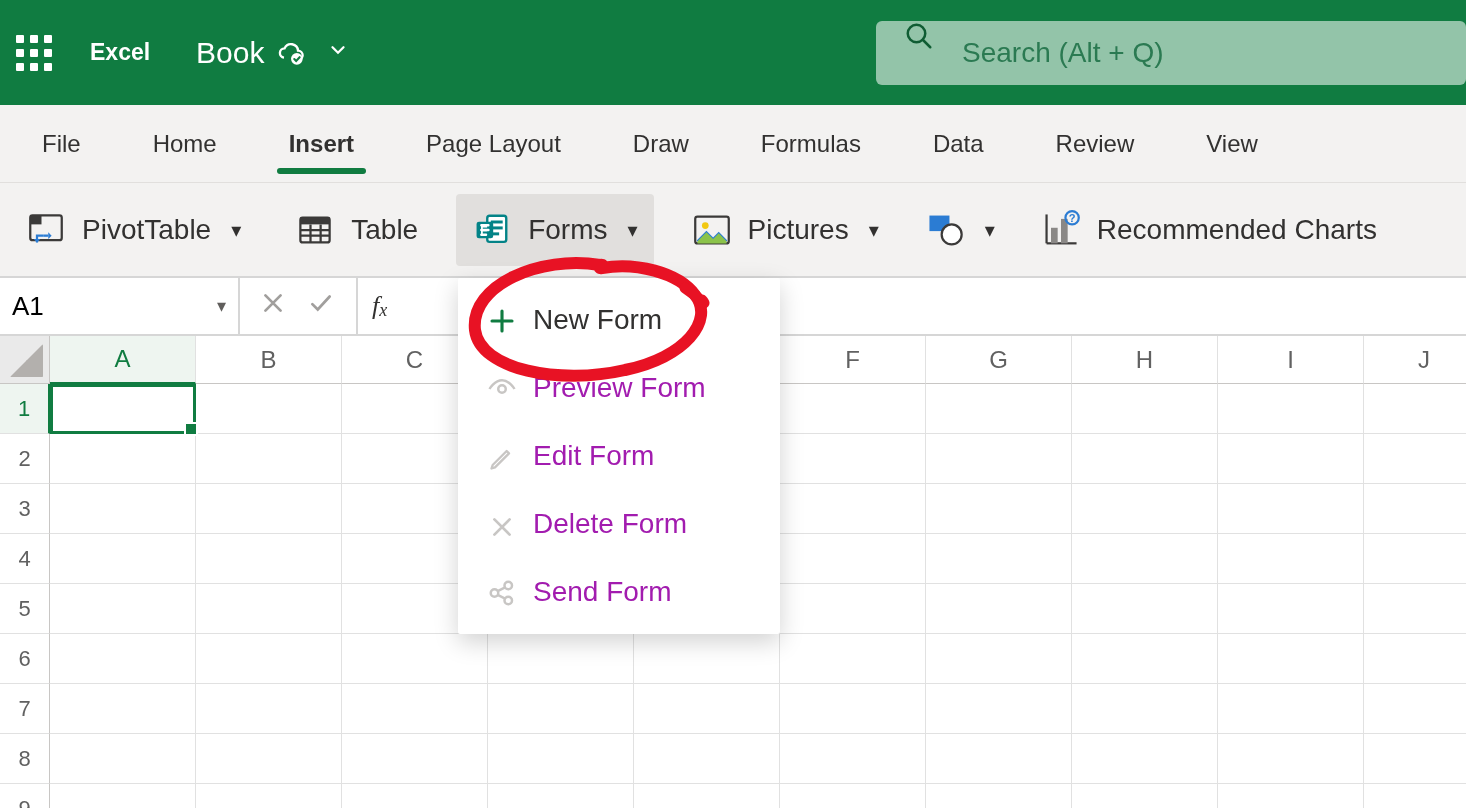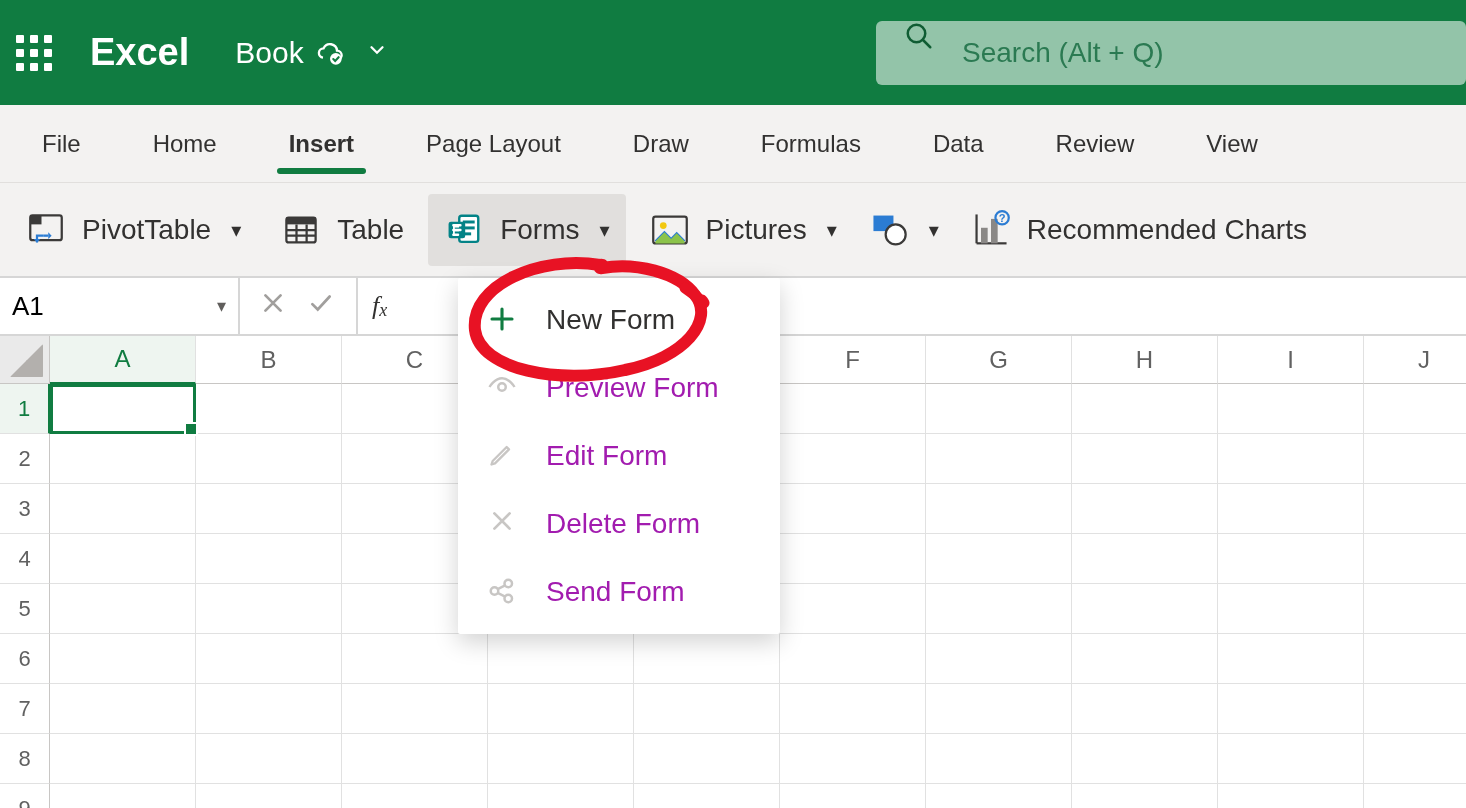--- a/index.html
+++ b/index.html
@@ -18,21 +18,21 @@
   .waffle {
     width: 44px; height: 44px; display: grid;
     grid-template-columns: repeat(3, 8px);
     grid-template-rows: repeat(3, 8px);
     gap: 6px;
     margin-right: 34px;
     cursor: pointer;
     align-content: center; justify-content: center;
   }
   .waffle span { width: 8px; height: 8px; background: #fff; border-radius: 1px; }
-  .app-name { font-size: 38px; font-weight: 700; margin-right: 46px; }
+  .app-name { font-size: 23px; font-weight: 700; margin-right: 46px; }
   .doc-name { font-size: 30px; font-weight: 400; margin-right: 12px; text-align: right; }
   .sync-icon {
     display:inline-flex; align-items:center; justify-content:center;
     width:28px; height:28px; margin-right:14px;
   }
   .title-chevron {
     font-size: 22px; cursor:pointer; padding:4px 8px;
   }
   .searchbox {
     margin-left: auto;
@@ -76,21 +76,21 @@
     height:6px; background:#107C41; border-radius:3px;
   }
 
   
   .ribbon {
     height: 95px;
     background: #f3f2f1;
     display: flex;
     align-items: center;
     padding-left: 10px;
-    gap: 8px;
+    gap: 22px;
     border-bottom: 2px solid #d6d6d6;
     position: relative;
   }
   .ribbon-btn {
     display: flex; align-items: center; gap: 16px;
     font-size: 28px; color: #323130;
     padding: 10px 16px; border-radius: 4px; cursor: pointer;
     height: 72px;
   }
   .ribbon-btn.hover { background: #e1dfdd; }
@@ -178,21 +178,21 @@
     position:absolute;
     left:458px; top:278px;
     width:322px;
     background:#fff;
     box-shadow: 0 8px 24px rgba(0,0,0,.18);
     border-radius:2px;
     padding: 8px 0;
     z-index: 50;
   }
   .menu-item{
-    display:flex; align-items:flex-start; gap:26px;
+    display:flex; align-items:flex-end; gap:13px;
     padding: 18px 26px;
     font-size:28px;
     cursor:pointer;
     color:#323130;
   }
   .menu-item.disabled{ color:#a21caf; cursor:default;}
   .menu-item .mi-icon{ width:36px; display:flex; justify-content:center; }
 
   
   .annot{

